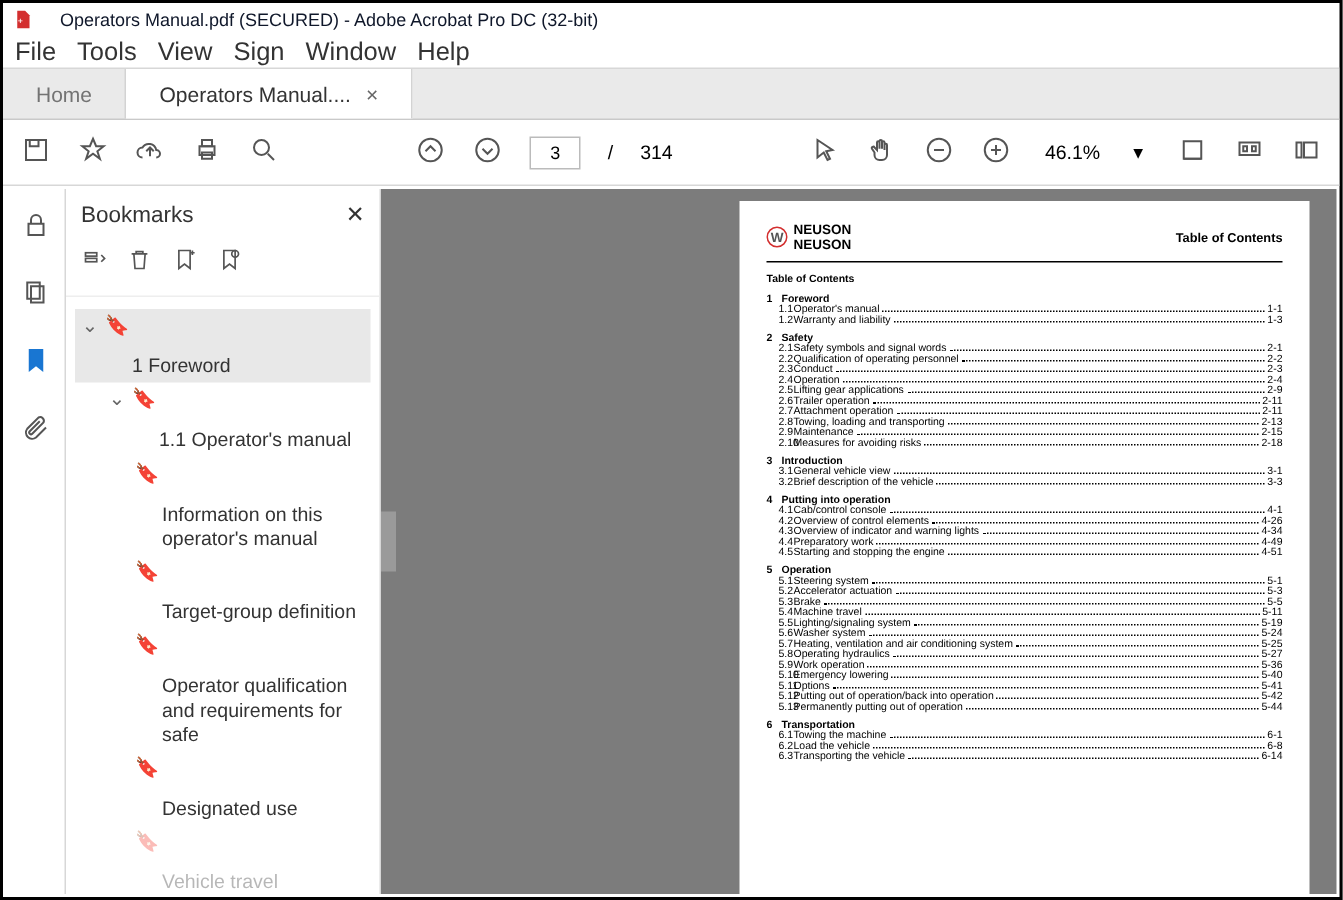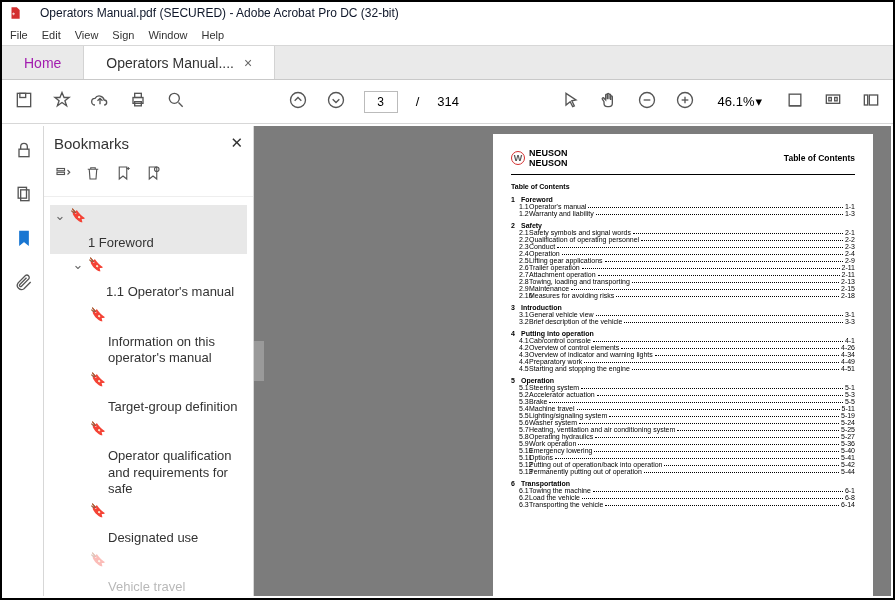--- a/index.html
+++ b/index.html
@@ -1,34 +1,34 @@
 <!DOCTYPE html>
 <html><head>
 <meta charset="utf-8">
 <style>
   * { box-sizing: border-box; margin: 0; padding: 0; font-family: "Segoe UI", Arial, sans-serif; }
   body { width: 895px; height: 600px; background: #fff; border: 2px solid #000; overflow: hidden; position: relative; }
 
   .titlebar { height: 22px; display: flex; align-items: center; padding: 0 6px; font-size: 12px; color: #0f172a; gap: 18px; }
   .titlebar .pdf-icon { width: 14px; height: 14px; display: flex; align-items: center; justify-content: center; color: #d32f2f; }
 
-  .menubar { height: 22px; display: flex; align-items: center; padding: 0 8px; gap: 14px; font-size: 11px; color: #333; border-bottom: 1px solid #d7d7d7; }
+  .menubar { height: 22px; display: flex; align-items: center; padding: 0 8px; gap: 14px; font-size: 17px; color: #333; border-bottom: 1px solid #d7d7d7; }
   .menubar span { cursor: default; }
 
   .maintabs { height: 34px; background: #eaeaea; display: flex; align-items: stretch; border-bottom: 1px solid #c9c9c9; }
-  .maintabs .tab { display: flex; align-items: center; padding: 0 22px; font-size: 14px; color: #a21caf; border-right: 1px solid #d3d3d3; }
+  .maintabs .tab { display: flex; align-items: center; padding: 0 22px; font-size: 14px; color: #737373; border-right: 1px solid #d3d3d3; }
   .maintabs .tab.doc { background: #fff; color: #333; }
   .maintabs .close-x { margin-left: 10px; font-size: 14px; color: #666; }
 
   .toolbar { height: 44px; background: #fff; border-bottom: 1px solid #d7d7d7; display: flex; align-items: center; padding: 0 12px; gap: 20px; font-size: 13px; }
   .toolbar .group { display: flex; align-items: center; gap: 18px; }
   .flexspacer { flex: 1; }
   .toolbar svg { width: 20px; height: 20px; stroke: #555; fill: none; stroke-width: 1.6; }
   .toolbar .pagebox { width: 34px; height: 22px; border: 1px solid #bbb; text-align: center; font-size: 12px; }
-  .toolbar .zoomdisp { display: flex; align-items: center; gap: 1px; border: 1px solid transparent; padding: 2px 4px; }
+  .toolbar .zoomdisp { display: flex; align-items: center; gap: 22px; border: 1px solid transparent; padding: 2px 4px; }
 
   .workspace { position: absolute; top: 124px; bottom: 2px; left: 2px; right: 2px; display: flex; }
 
   .rail { width: 40px; background: #fff; border-right: 1px solid #d7d7d7; display: flex; flex-direction: column; align-items: center; padding-top: 14px; gap: 20px; }
   .rail svg { width: 20px; height: 20px; stroke: #555; fill: none; stroke-width: 1.6; }
   .rail .active svg { stroke: #1976d2; fill: #1976d2; }
 
   .bookmarks { width: 210px; background: #fff; border-right: 1px solid #d7d7d7; display: flex; flex-direction: column; }
   .bm-header { display: flex; justify-content: space-between; align-items: center; padding: 8px 10px; font-size: 15px; color: #333; gap: 33px; }
   .bm-tools { display: flex; align-items: center; gap: 12px; padding: 4px 10px 10px; border-bottom: 1px solid #eee; }
@@ -67,21 +67,21 @@
     <svg viewBox="0 0 24 24">
         <path fill="#d32f2f" d="M6 2h9l5 5v15H6z"></path>
         <path fill="#fff" d="M7 13h2v-2h1v2h2v1h-2v2h-1v-2H7z"></path>
       </svg>
   </span>
   <span>Operators Manual.pdf (SECURED) - Adobe Acrobat Pro DC (32-bit)</span>
 </div>
 
 <div class="menubar">
   <span>File</span>
-  <span>Edit</span>
+  <span>Tools</span>
   <span>View</span>
   <span>Sign</span>
   <span>Window</span>
   <span>Help</span>
 </div>
 
 <div class="maintabs">
   <div class="tab">
       <span>Home</span>
     </div>

